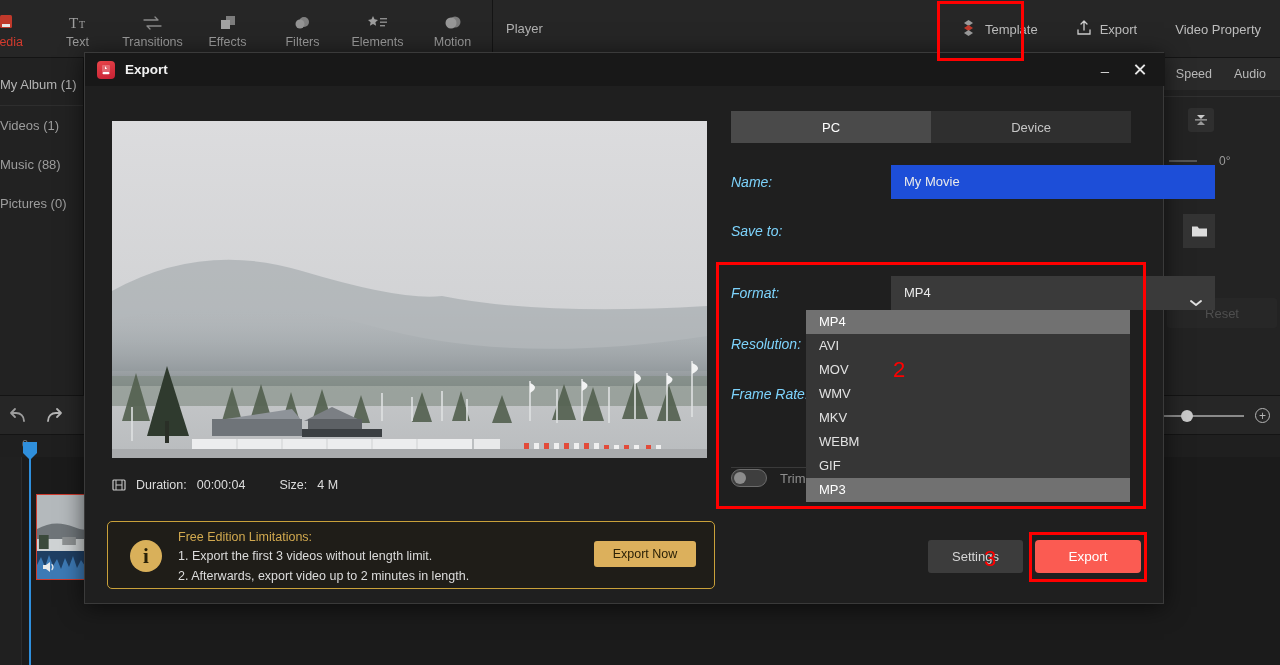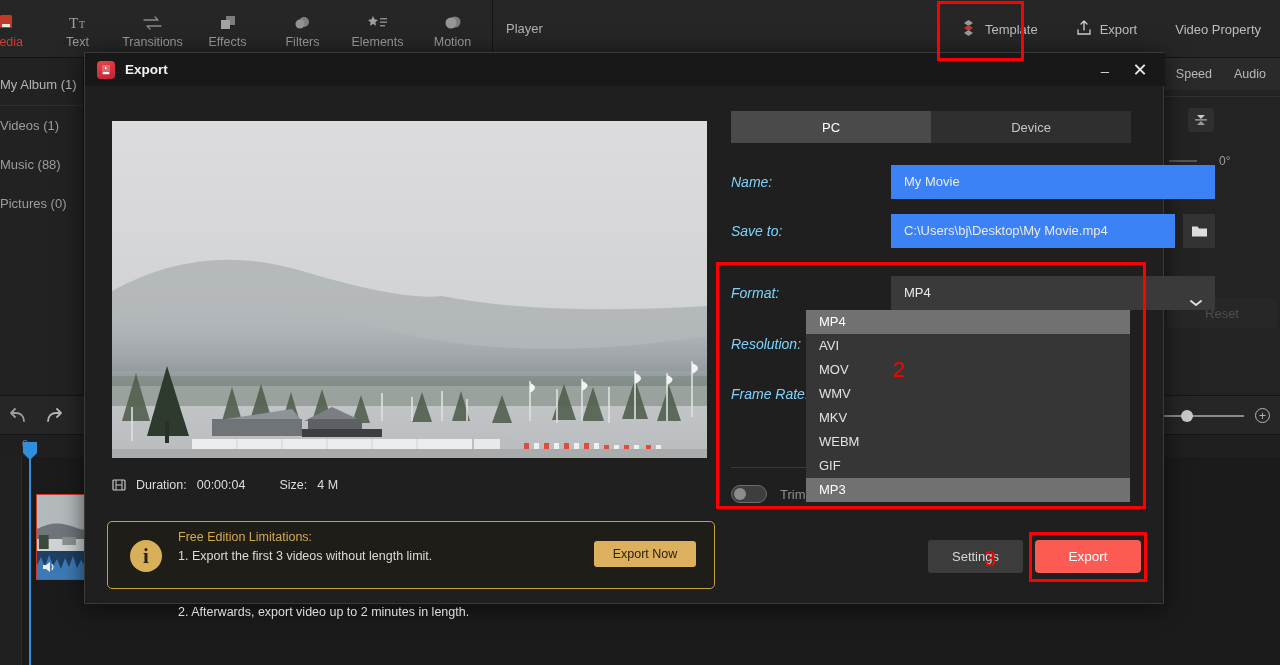--- a/index.html
+++ b/index.html
@@ -144,40 +144,40 @@
     position: absolute; left: 22px; top: 468px; width: 608px; height: 68px;
     border: 1px solid #c9a13a; border-radius: 5px; background: #1f1d18;
   }
   .limit-ic {
     position: absolute; left: 22px; top: 18px; width: 32px; height: 32px; border-radius: 50%;
     background: #d9b05a; color: #2a2208; font-size: 21px; font-weight: bold;
     display: flex; align-items: center; justify-content: center; font-family: "Liberation Serif", serif;
   }
   .limit-head { position: absolute; left: 70px; top: 8px; color: #d2a94f; font-size: 12.5px; }
   .limit-l1 { position: absolute; left: 70px; top: 27px; color: #dcdcdc; font-size: 12.5px; }
-  .limit-l2 { position: absolute; left: 70px; top: 47px; color: #dcdcdc; font-size: 12.5px; margin-top: 36px; }
+  .limit-l2 { position: absolute; left: 70px; top: 47px; color: #dcdcdc; font-size: 12.5px; }
   .upgrade-btn {
     position: absolute; right: 18px; top: 19px; width: 102px; height: 26px;
     background: #dcb05c; color: #2c2207; font-size: 12.5px; border-radius: 3px;
     display: flex; align-items: center; justify-content: center; cursor: pointer;
   }
 
   
   .seg {
     position: absolute; left: 646px; top: 58px; width: 400px; height: 32px;
     background: #2f2f2f; display: flex;
   }
   .seg-item { flex: 1; display: flex; align-items: center; justify-content: center;
               color: #c5c5c5; font-size: 13px; cursor: pointer; }
   .seg-item.active { background: #4a4a4a; color: #fff; }
 
   .frow { position: absolute; left: 646px; height: 34px; }
   .flabel { position: absolute; left: 0; color: #7dd3fc; font-size: 14px; line-height: 34px; font-style: italic; }
   .finput {
-    position: absolute; left: 160px; width: 324px; height: 34px; background: #3b82f6;
+    position: absolute; left: 160px; width: 324px; height: 34px; background: #1d4ed8;
     color: #eaeaea; font-size: 13px; line-height: 34px; padding-left: 13px; border: none; outline: none;
     font-family: "Liberation Sans", sans-serif;
   }
   .finput.short { width: 284px; }
   .folder-btn {
     position: absolute; left: 452px; width: 32px; height: 34px; background: #333333;
     display: flex; align-items: center; justify-content: center; cursor: pointer;
   }
 
   .fselect {
@@ -188,21 +188,21 @@
 
   .dropdown {
     position: absolute; left: 806px; top: 310px; width: 324px; height: 192px;
     background: #363636; z-index: 60; overflow: hidden;
   }
   .dd-item {
     height: 24px; line-height: 24px; padding-left: 13px; color: #e2e2e2; font-size: 13px; cursor: pointer;
   }
   .dd-item.sel { background: #717171; color: #fff; }
 
-  .trim-row { position: absolute; left: 646px; top: 432px; display: flex; align-items: center; gap: 13px; }
+  .trim-row { position: absolute; left: 646px; top: 416px; display: flex; align-items: center; gap: 13px; }
   .toggle { width: 36px; height: 18px; border-radius: 9px; background: #3e3e3e; border: 1px solid #6c6c6c;
             position: relative; cursor: pointer; }
   .toggle .knob { position: absolute; left: 2px; top: 2px; width: 12px; height: 12px; border-radius: 50%; background: #8c8c8c; }
   .trim-lbl { color: #8e8e8e; font-size: 13px; }
 
   .hr-line { position: absolute; left: 646px; top: 414px; width: 110px; height: 1px; background: #3a3a3a; }
 
   .settings-btn {
     position: absolute; left: 928px; top: 540px; width: 95px; height: 33px; background: #3c3c3c;
     color: #d6d6d6; font-size: 13px; display: flex; align-items: center; justify-content: center;
@@ -568,21 +568,20 @@
       <div class="seg-item">Device</div>
     </div>
 
     <div class="frow" style="top:112px;width:500px;">
       <div class="flabel">Name:</div>
       <div class="finput">My Movie</div>
     </div>
 
     <div class="frow" style="top:161px;width:500px;">
       <div class="flabel">Save to:</div>
-      <div class="finput short">C:\Users\bj\Desktop\My Movie.mp4</div>
       <div class="folder-btn">
         <svg width="17" height="14" viewBox="0 0 17 14">
             <path d="M1 2.5h5.5l1.5 2H16v8H1z" fill="#dcdcdc"></path>
           </svg>
       </div>
     </div>
 
     <div class="frow" style="top:223px;width:500px;">
       <div class="flabel">Format:</div>
       <div class="fselect">

